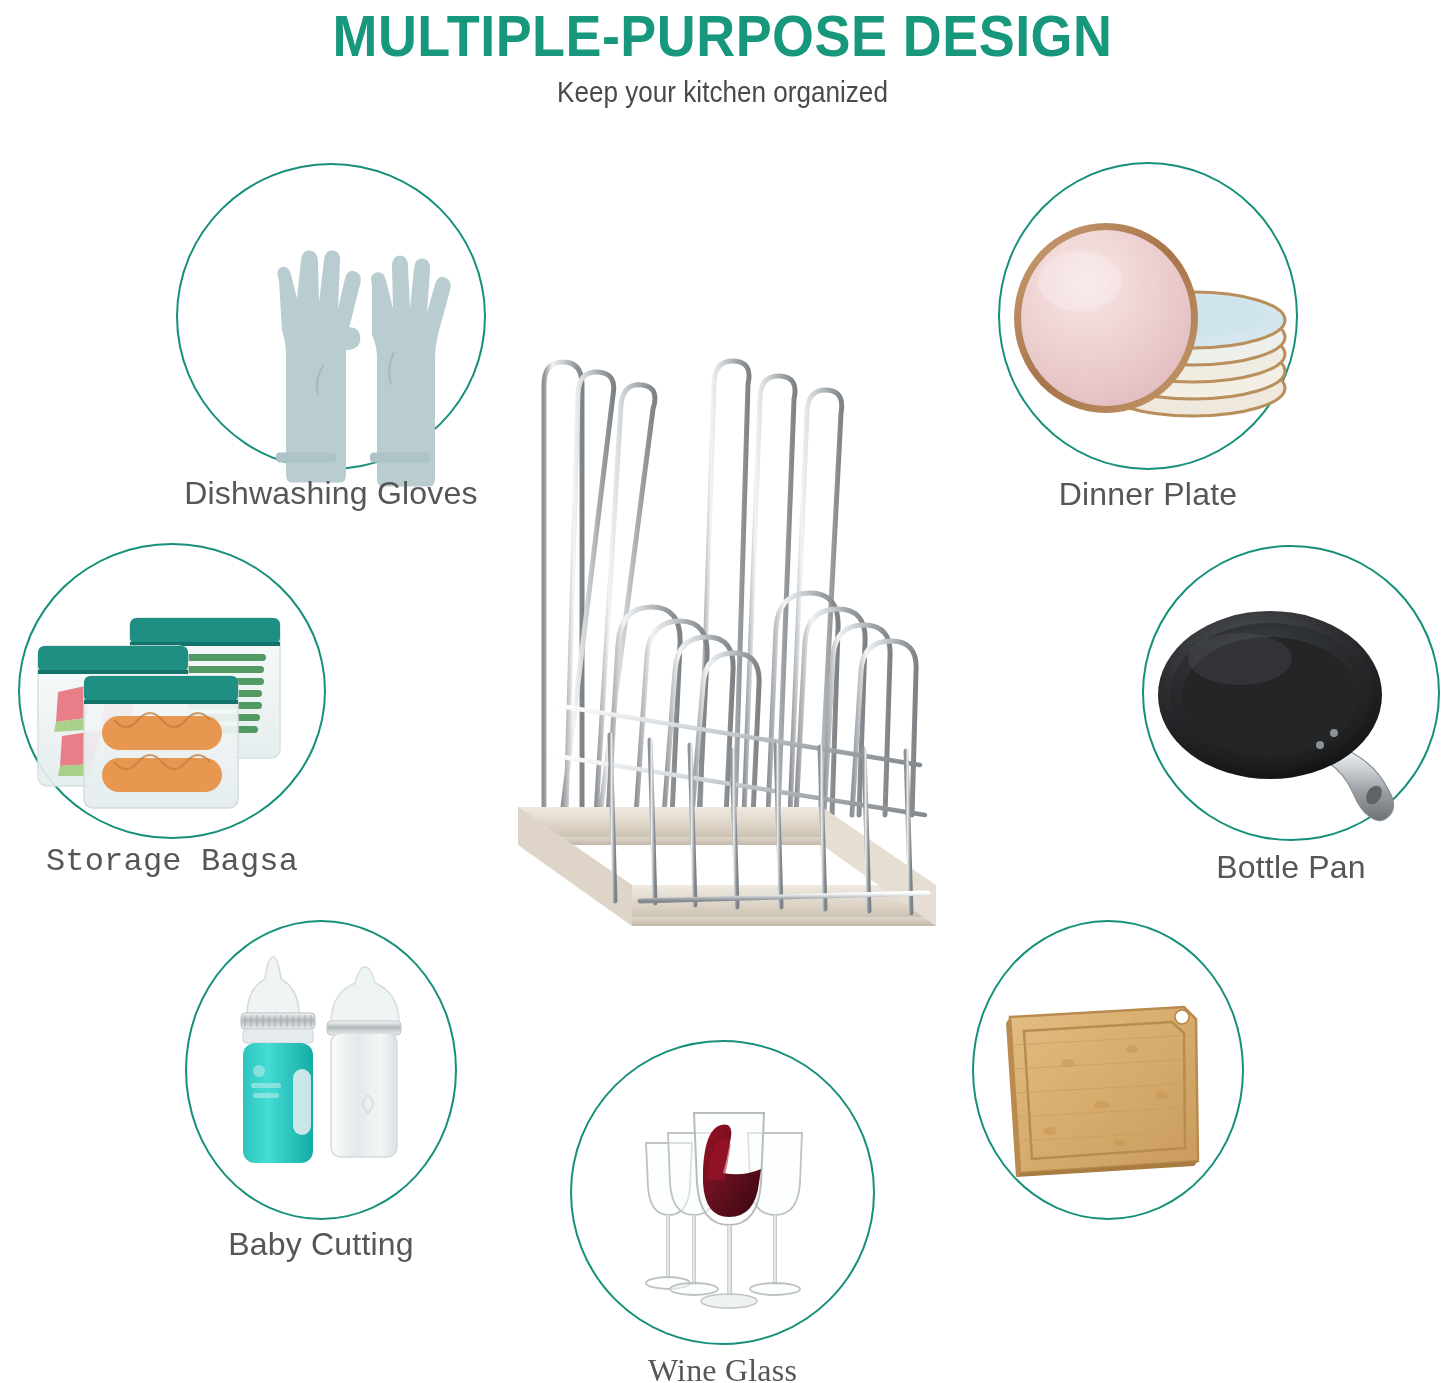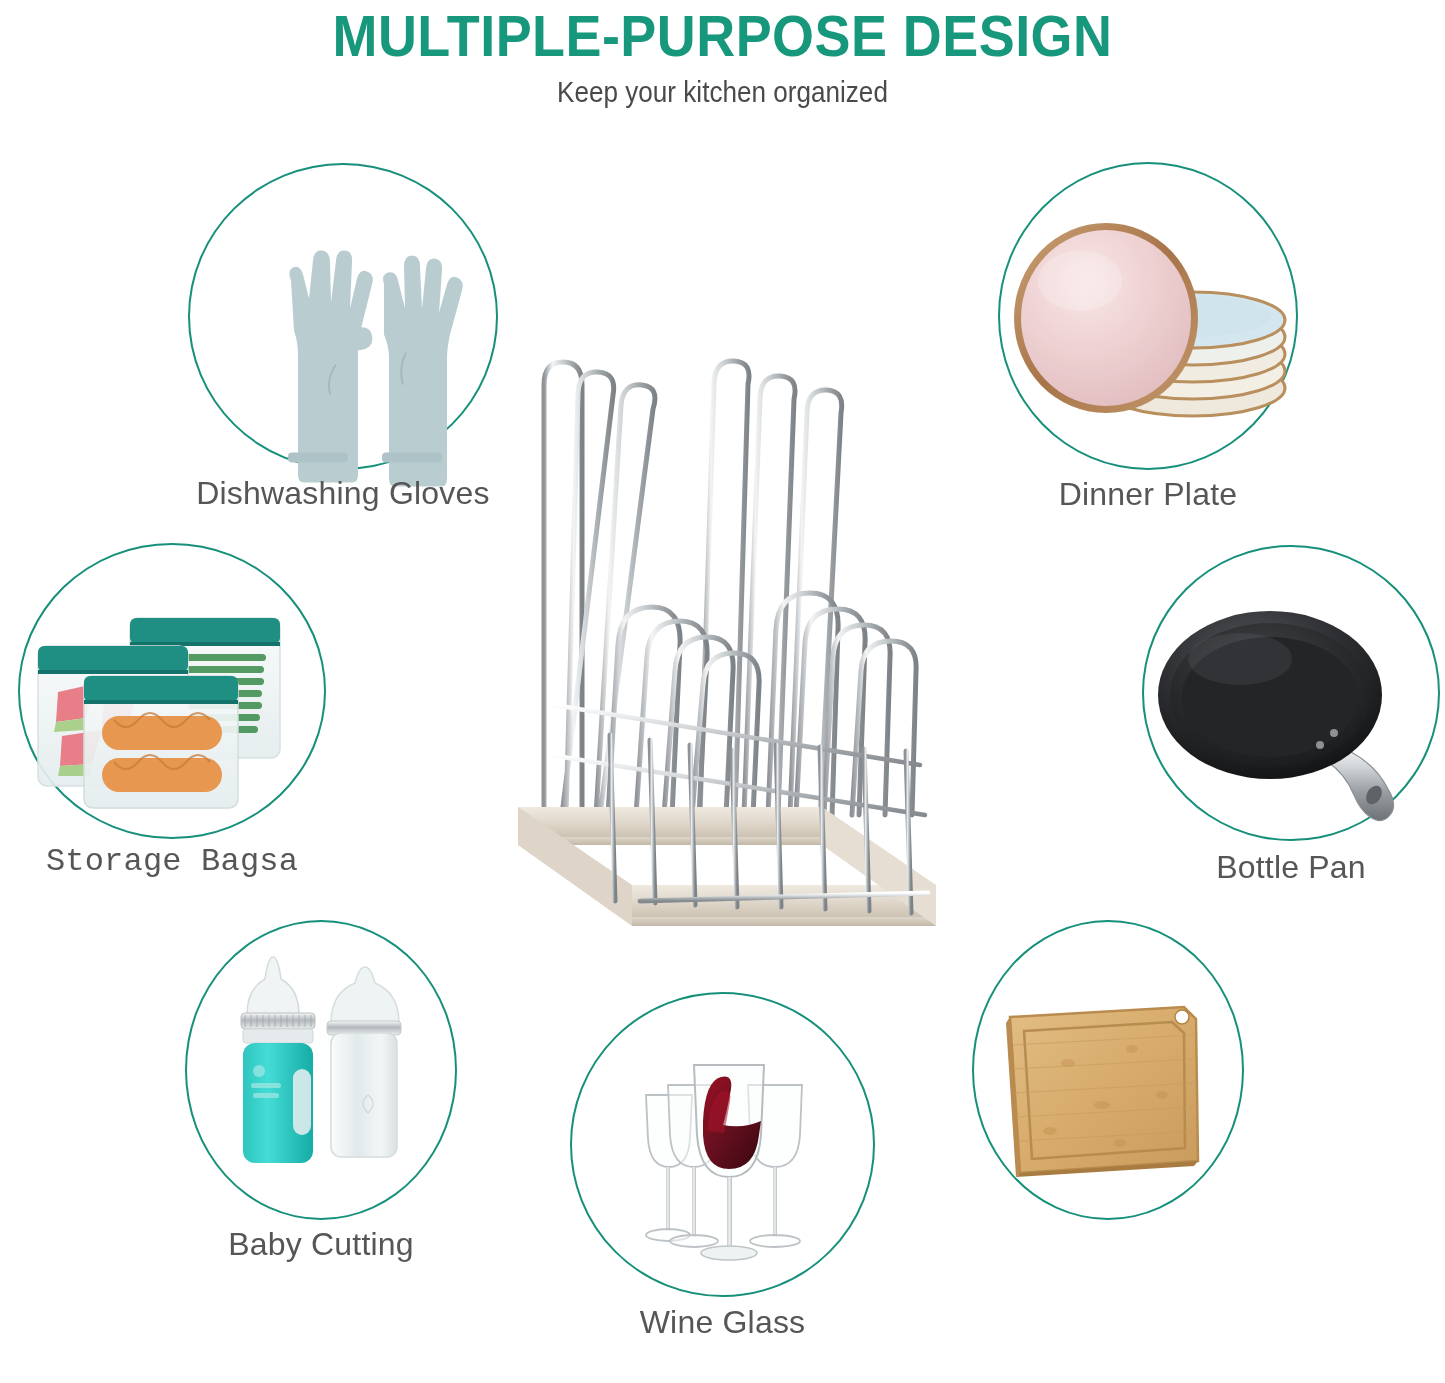--- a/index.html
+++ b/index.html
@@ -167,21 +167,21 @@
         <line x1="276" y1="400" x2="281" y2="562"></line>
         <line x1="320" y1="402" x2="325" y2="564"></line>
         <line x1="364" y1="404" x2="369" y2="566"></line>
         <line x1="406" y1="406" x2="411" y2="568"></line>
       </g>
 
       <line x1="140" y1="556" x2="428" y2="548" stroke="url(#chromeH)" stroke-width="5" stroke-linecap="round"></line>
     </svg>
   </div>
 
-  <div class="feature" style="left:188px; top:163px; width:310px; height:350px;">
+  <div class="feature" style="left:176px; top:163px; width:310px; height:350px;">
     <div class="ring" style="width:310px; height:307px;"></div>
     <svg class="art" viewBox="0 0 310 307">
       <g fill="#b9cdd1">
 
         <path d="M103,96 q-4,-10 2,-13 q7,-3 10,7 l6,24 l4,-38 q1,-11 9,-10 q8,1 8,12 l1,40
                  l5,-42 q1,-11 9,-10 q8,1 7,12 l-2,46 l7,-30 q3,-10 10,-7 q8,3 5,13 l-11,44
                  q-3,14 -3,24 l0,122 q0,8 -6,8 l-48,0 q-6,0 -6,-8 l0,-120 q0,-12 -4,-24 z"></path>
 
         <path d="M170,143 q12,-2 14,8 q2,11 -9,14 q-11,3 -13,-8 q-2,-11 8,-14 z"></path>
 
@@ -420,21 +420,21 @@
         <ellipse cx="96" cy="118" rx="7" ry="4"></ellipse>
         <ellipse cx="160" cy="104" rx="6" ry="4"></ellipse>
         <ellipse cx="130" cy="160" rx="8" ry="4"></ellipse>
         <ellipse cx="190" cy="150" rx="6" ry="4"></ellipse>
         <ellipse cx="78" cy="186" rx="7" ry="4"></ellipse>
         <ellipse cx="148" cy="198" rx="6" ry="4"></ellipse>
       </g>
     </svg>
   </div>
 
-  <div class="feature" style="left:570px; top:992px; width:305px; height:343px;">
+  <div class="feature" style="left:570px; top:1040px; width:305px; height:343px;font-family:Liberation Serif, serif;">
     <div class="ring" style="width:305px; height:305px;"></div>
     <svg class="art" viewBox="0 0 305 305">
       <defs>
         <linearGradient id="glassEdge" x1="0" y1="0" x2="1" y2="0">
           <stop offset="0%" stop-color="#c6cbcd"></stop>
           <stop offset="50%" stop-color="#eef1f2"></stop>
           <stop offset="100%" stop-color="#b8bec1"></stop>
         </linearGradient>
         <linearGradient id="wineG" x1="0" y1="0" x2="1" y2="1">
           <stop offset="0%" stop-color="#9c1022"></stop>

